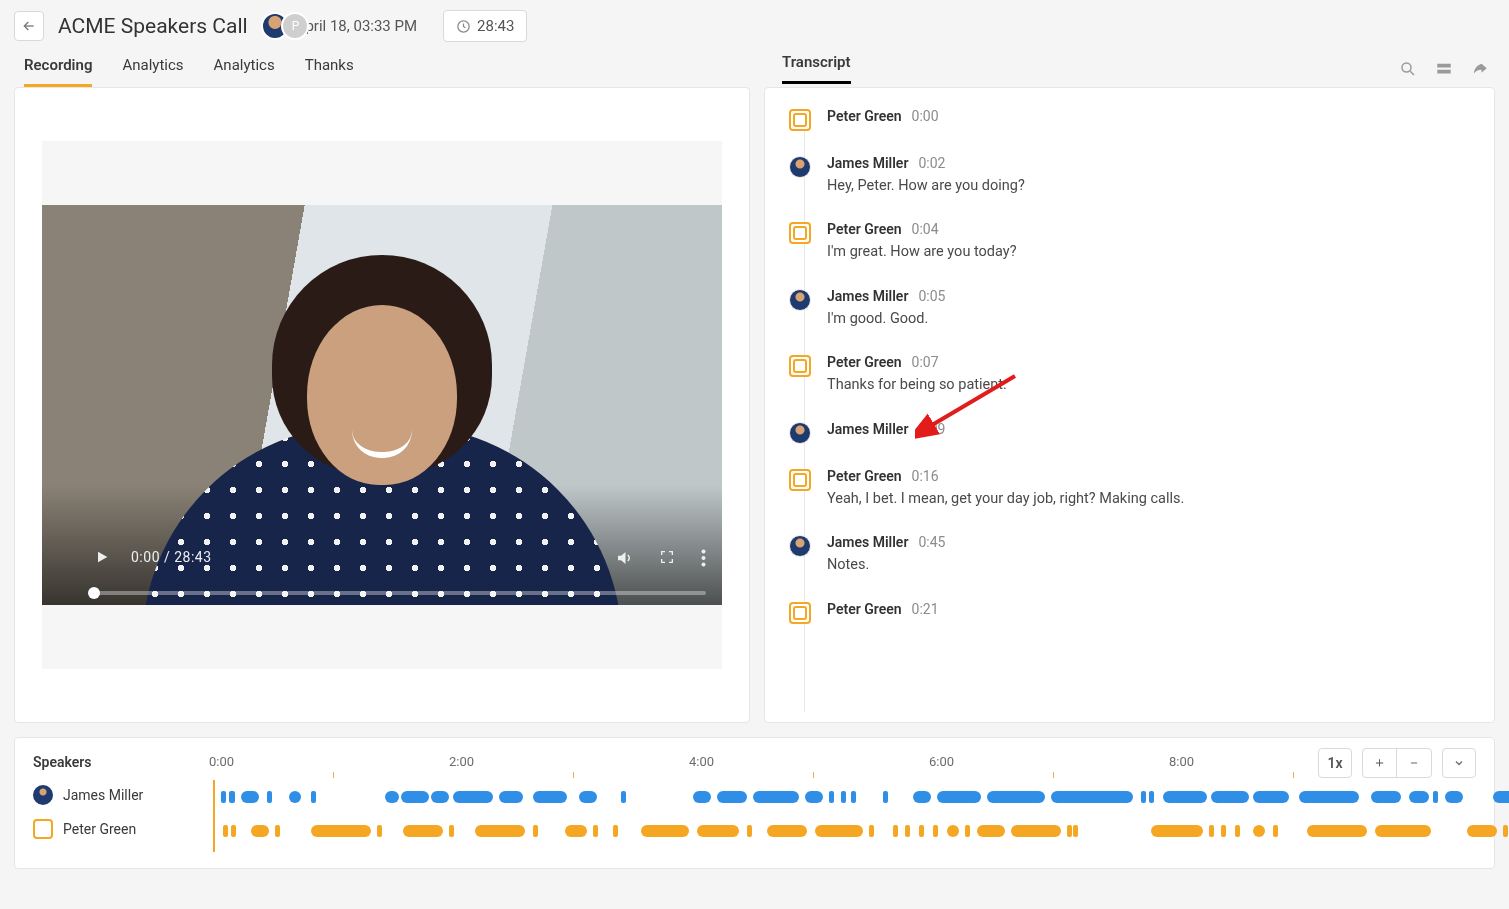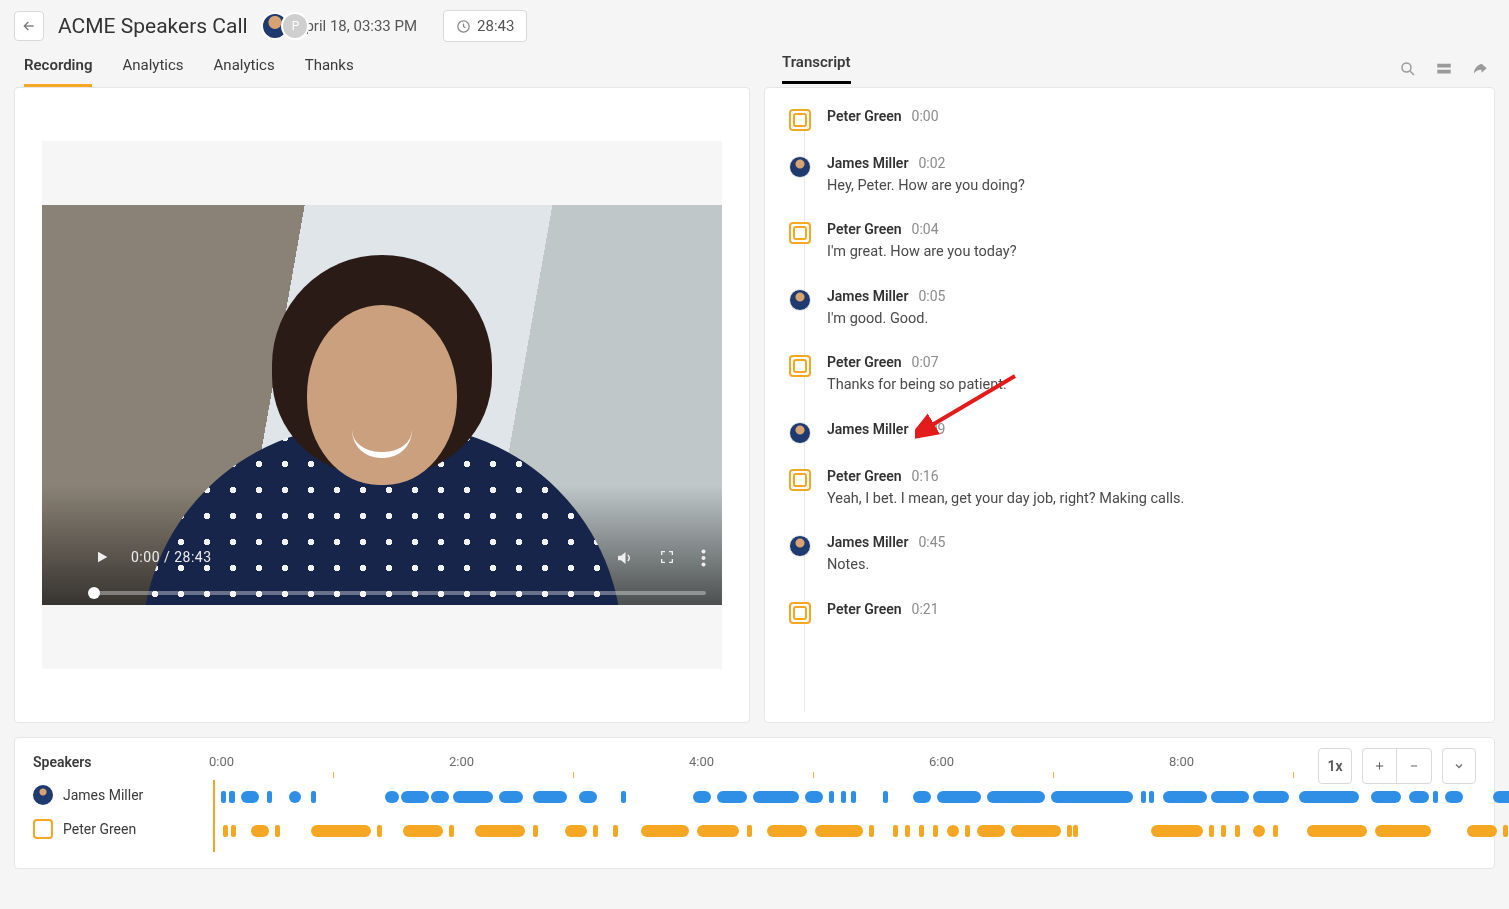--- a/index.html
+++ b/index.html
@@ -159,21 +159,21 @@
     position:absolute; top:9px; height:12px; border-radius:6px;
   }
   .seg.j { background:#2f8fe6; }
   .seg.p { background:#f5a623; }
   .seg.thin { width:4px; border-radius:2px;}
   .tl-controls {
     position:absolute; right:0; top:-6px; display:flex; gap:10px; align-items:center;
   }
   .pill {
     border:1px solid #d9d9d9; border-radius:4px; background:#fff;
-    height:36px; display:flex; align-items:center; justify-content:center;
+    height:30px; display:flex; align-items:center; justify-content:center;
     font-size:14px; color:#555; cursor:pointer;
   }
   .pill.single{ width:34px;}
   .pill.group { }
   .pill.group span{ width:34px; display:flex;align-items:center;justify-content:center; height:100%;}
   .pill.group span:first-child{ border-right:1px solid #d9d9d9;}
 
   svg { display:block; }
 </style>
 </head>

